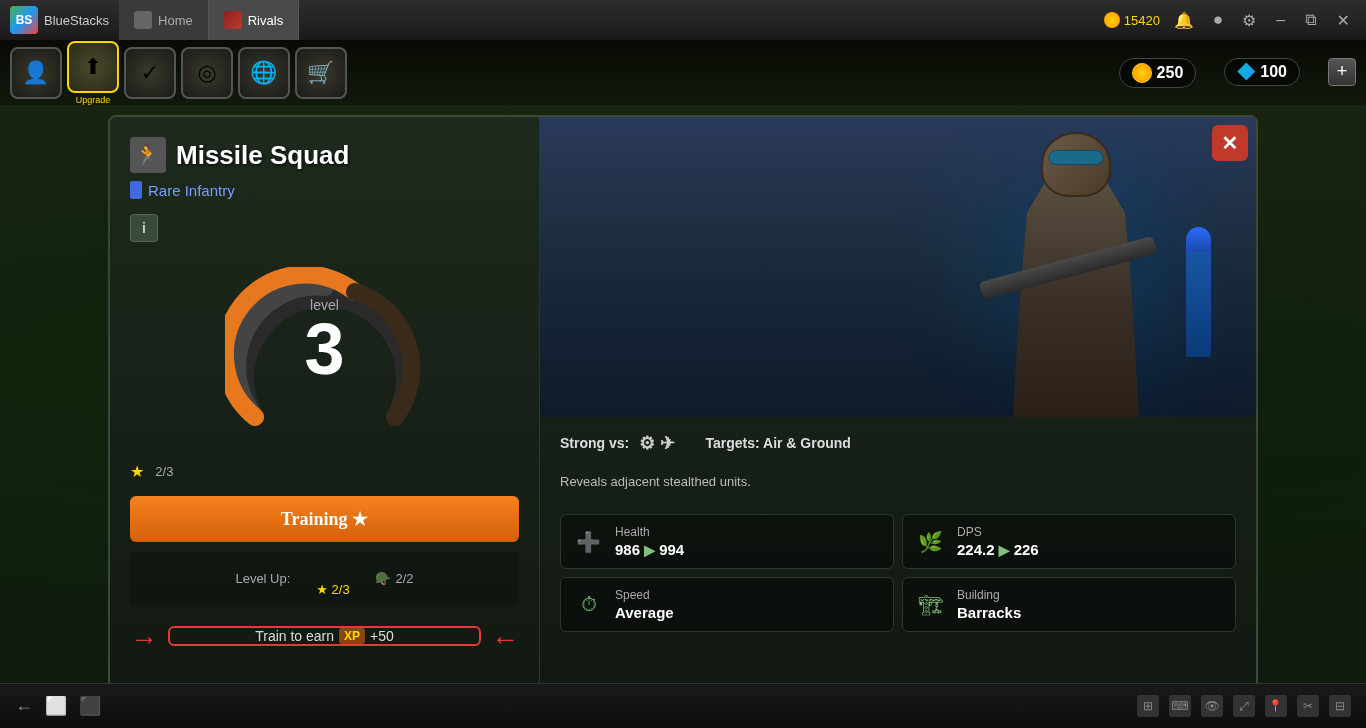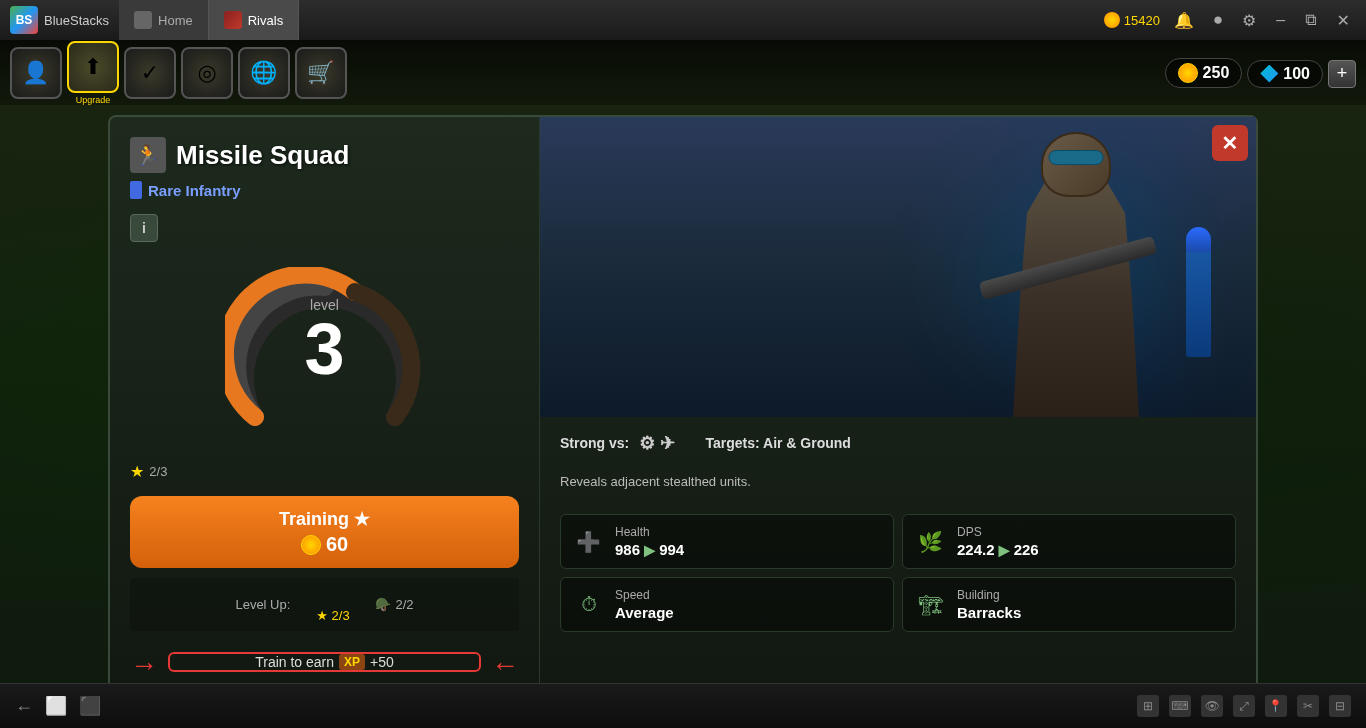--- a/index.html
+++ b/index.html
@@ -144,22 +144,22 @@
     .nav-btn {
       display: flex;
       flex-direction: column;
       align-items: center;
     }
 
     
     .currency-bar {
       margin-left: auto;
       display: flex;
-      align-items: flex-end;
-      gap: 5px;
+      align-items: flex-start;
+      gap: 28px;
     }
     .currency-item {
       display: flex;
       align-items: center;
       gap: 5px;
       background: rgba(0,0,0,0.5);
       border: 1px solid #444;
       border-radius: 20px;
       padding: 4px 12px;
     }
@@ -261,21 +261,21 @@
     }
     .rarity-bar {
       width: 12px;
       height: 18px;
       background: #4169e1;
       border-radius: 2px;
     }
     .rarity-text {
       color: #7a9fff;
       font-size: 15px;
-      font-weight: bold;
+      font-weight: normal;
     }
 
     .info-btn {
       width: 28px;
       height: 28px;
       background: #3a4a3a;
       border: 1px solid #5a6a5a;
       border-radius: 4px;
       display: flex;
       align-items: center;
@@ -318,32 +318,33 @@
       font-weight: bold;
       line-height: 1;
     }
     .stars-row {
       display: flex;
       gap: 3px;
       align-items: center;
       margin-top: 5px;
     }
     .star-icon { color: #ffd700; font-size: 16px; }
-    .star-fraction { color: #aaa; font-size: 13px; margin-left: 2px; }
+    .star-fraction { color: #aaa; font-size: 13px; margin-left: 8px; }
 
     
     .train-btn {
       background: linear-gradient(to bottom, #f5811e, #d4600a);
       border: none;
-      border-radius: 12px;
+      border-radius: 6px;
       padding: 12px 32px;
       cursor: pointer;
       margin: 15px 0 10px;
       position: relative;
       width: 100%;
+      font-family: Liberation Serif, serif;
     }
     .train-btn-title {
       color: white;
       font-size: 18px;
       font-weight: bold;
       display: flex;
       align-items: center;
       justify-content: center;
       gap: 5px;
     }
@@ -701,24 +702,20 @@
         </div>
 
         <div class="stars-row">
           <span class="star-icon">★</span>
           <span class="star-fraction">2/3</span>
         </div>
 
         <button class="train-btn">
           <div class="train-btn-title">
             <span>Training ★</span>
-          </div>
-          <div class="train-btn-cost">
-            <div class="btn-coin"></div>
-            <span>60</span>
           </div>
         </button>
 
         <div class="level-up-row">
           <span class="level-up-label">Level Up:</span>
           <span class="level-up-stars">★ 2/3</span>
           <span class="level-up-troop">🪖 2/2</span>
         </div>
 
         <div class="xp-notice-wrapper">

